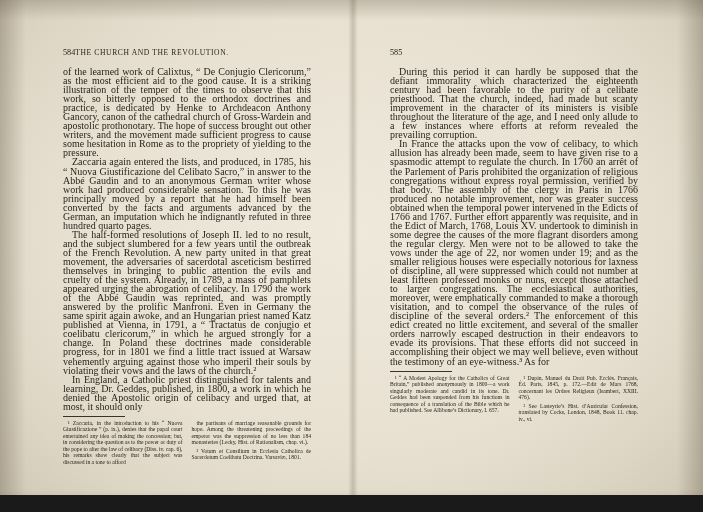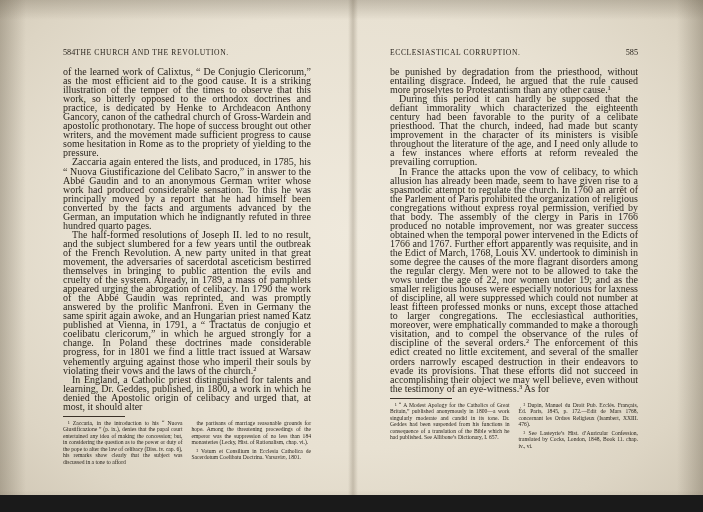--- a/index.html
+++ b/index.html
@@ -114,41 +114,39 @@
 
     <div class="page-col page-left">
       <div class="runhead">
         <span class="folio">584</span>
         <span class="title">THE CHURCH AND THE REVOLUTION.</span>
       </div>
       <div class="body">
         <p class="noindent">of the learned work of Calixtus, “ De Conjugio Clericorum,” as the most efficient aid to the good cause. It is a striking illustration of the temper of the times to observe that this work, so bitterly opposed to the orthodox doctrines and practice, is dedicated by Henke to Archdeacon Anthony Gancory, canon of the cathedral church of Gross-Wardein and apostolic prothonotary. The hope of success brought out other writers, and the movement made sufficient progress to cause some hesitation in Rome as to the propriety of yielding to the pressure.</p>
         <p>Zaccaria again entered the lists, and produced, in 1785, his “ Nuova Giustificazione del Celibato Sacro,” in answer to the Abbé Gaudin and to an anonymous German writer whose work had produced considerable sensation. To this he was principally moved by a report that he had himself been converted by the facts and arguments advanced by the German, an imputation which he indignantly refuted in three hundred quarto pages.</p>
         <p>The half-formed resolutions of Joseph II. led to no result, and the subject slumbered for a few years until the outbreak of the French Revolution. A new party united in that great movement, the adversaries of sacerdotal asceticism bestirred themselves in bringing to public attention the evils and cruelty of the system. Already, in 1789, a mass of pamphlets appeared urging the abrogation of celibacy. In 1790 the work of the Abbé Gaudin was reprinted, and was promptly answered by the prolific Manfroni. Even in Germany the same spirit again awoke, and an Hungarian priest named Katz published at Vienna, in 1791, a “ Tractatus de conjugio et coelibatu clericorum,” in which he argued strongly for a change. In Poland these doctrines made considerable progress, for in 1801 we find a little tract issued at Warsaw vehemently arguing against those who imperil their souls by violating their vows and the laws of the church.²</p>
-        <p>In England, a Catholic priest distinguished for talents and learning, Dr. Geddes, published, in 1800, a work in which he denied the Apostolic origin of celibacy and urged that, at most, it should alter</p>
+        <p>In England, a Catholic priest distinguished for talents and learning, Dr. Geddes, published, in 1800, a work in which he denied the Apostolic origin of celibacy and urged that, at most, it should only</p>
       </div>
       <div class="fn-rule"></div>
       <div class="footnotes">
         <div class="fn-col">
           <p>¹ Zaccaria, in the introduction to his “ Nuova Giustificazione ” (p. ix.), denies that the papal court entertained any idea of making the concession; but, in considering the question as to the power or duty of the pope to alter the law of celibacy (Dìss. iv. cap. 6), his remarks show clearly that the subject was discussed in a tone to afford</p>
         </div>
         <div class="fn-col">
           <p class="noindent">the partisans of marriage reasonable grounds for hope. Among the threatening proceedings of the emperor was the suppression of no less than 184 monasteries (Lecky, Hist. of Rationalism, chap. vi.).</p>
           <p>² Votum et Consilium in Ecclesia Catholica de Sacerdotum Coelibatu Doctrina. Varsaviæ, 1801.</p>
         </div>
       </div>
     </div>
 
     <div class="page-col page-right">
       <div class="runhead right">
         <span class="folio">585</span>
-        <span class="title">ECCLESIASTICAL CORRUPTION.</span>
       </div>
       <div class="body">
-        <p class="noindent">be punished by degradation from the priesthood, without entailing disgrace. Indeed, he argued that the rule caused more proselytes to Protestantism than any other cause.¹</p>
         <p>During this period it can hardly be supposed that the defiant immorality which characterized the eighteenth century had been favorable to the purity of a celibate priesthood. That the church, indeed, had made but scanty improvement in the character of its ministers is visible throughout the literature of the age, and I need only allude to a few instances where efforts at reform revealed the prevailing corruption.</p>
         <p>In France the attacks upon the vow of celibacy, to which allusion has already been made, seem to have given rise to a spasmodic attempt to regulate the church. In 1760 an arrêt of the Parlement of Paris prohibited the organization of religious congregations without express royal permission, verified by that body. The assembly of the clergy in Paris in 1766 produced no notable improvement, nor was greater success obtained when the temporal power intervened in the Edicts of 1766 and 1767. Further effort apparently was requisite, and in the Edict of March, 1768, Louis XV. undertook to diminish in some degree the causes of the more flagrant disorders among the regular clergy. Men were not to be allowed to take the vows under the age of 22, nor women under 19; and as the smaller religious houses were especially notorious for laxness of discipline, all were suppressed which could not number at least fifteen professed monks or nuns, except those attached to larger congregations. The ecclesiastical authorities, moreover, were emphatically commanded to make a thorough visitation, and to compel the observance of the rules of discipline of the several orders.² The enforcement of this edict created no little excitement, and several of the smaller orders narrowly escaped destruction in their endeavors to evade its provisions. That these efforts did not succeed in accomplishing their object we may well believe, even without the testimony of an eye-witness.³ As for</p>
       </div>
       <div class="fn-rule"></div>
       <div class="footnotes">
         <div class="fn-col">
           <p>¹ “ A Modest Apology for the Catholics of Great Britain,” published anonymously in 1800—a work singularly moderate and candid in its tone. Dr. Geddes had been suspended from his functions in consequence of a translation of the Bible which he had published. See Allibone’s Dictionary, I. 657.</p>
         </div>
         <div class="fn-col">
           <p>² Dupin, Manuel du Droit Pub. Ecclés. Français, Éd. Paris, 1845, p. 172.—Edit de Mars 1768, concernant les Ordres Religieux (Isambert, XXIII. 476).</p>

